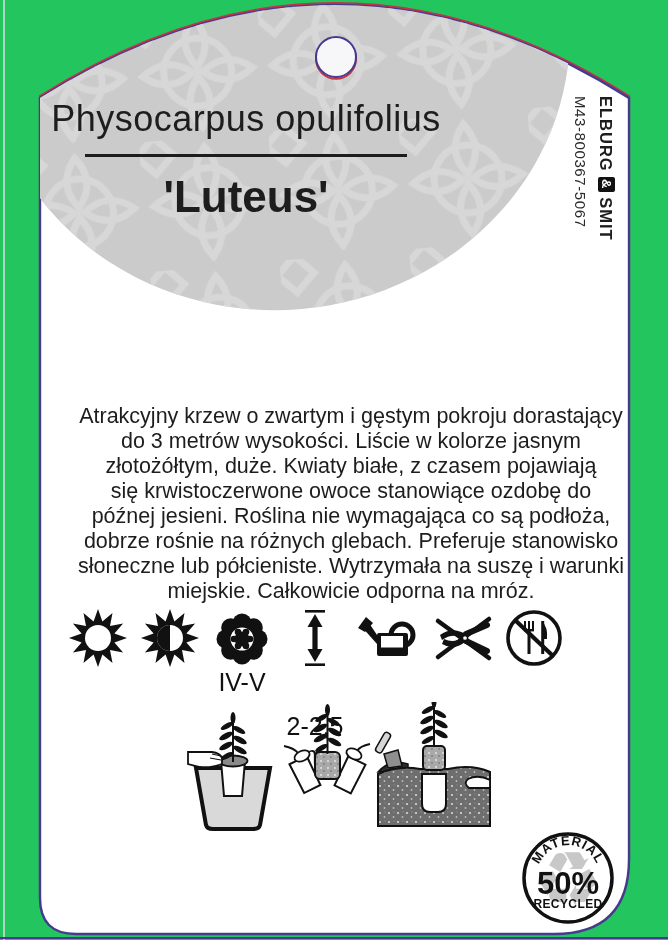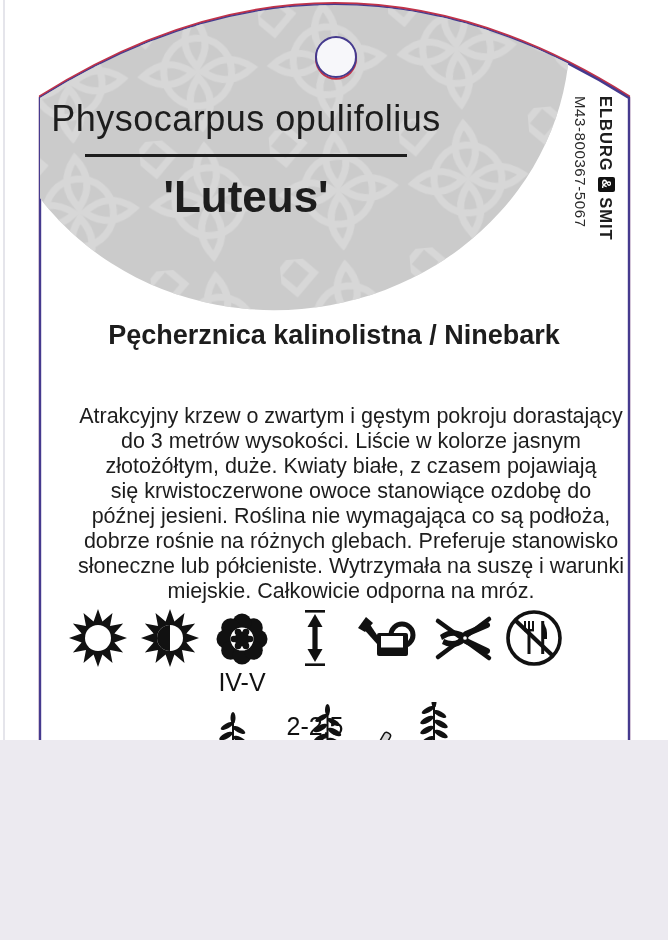--- a/index.html
+++ b/index.html
@@ -1,19 +1,19 @@
 <!DOCTYPE html>
 <html><head>
 <meta charset="utf-8">
 <style>
   * { margin:0; padding:0; box-sizing:border-box; }
   body { background:#eceaf0; font-family:"Liberation Sans", sans-serif; }
   #tag-canvas {
-    position:relative; width:668px; height:740px;
-    background:#ffffff; overflow:hidden;
+    position:relative; width:668px; height:940px;
+    background:#22c55e; overflow:hidden;
   }
   .layer-svg { position:absolute; left:0; top:0; z-index:0; }
   .txt { position:absolute; z-index:2; color:#1d1d1d; text-align:center; }
 
   .botanical {
     left:36px; top:98px; width:420px;
     font-size:36px; font-weight:300; letter-spacing:0.5px;
   }
   .divider {
     position:absolute; z-index:2; left:85px; top:154px;
@@ -88,21 +88,20 @@
   <div class="txt botanical">Physocarpus opulifolius</div>
   <div class="divider"></div>
   <div class="txt cultivar">'Luteus'</div>
 
   <div class="vertical-codes">
     <div class="supplier-line"><span>ELBURG</span> <span class="supplier-amp">&amp;</span> <span>SMIT</span></div>
     <div class="product-code">M43-800367-5067</div>
   </div>
 
   <div class="txt common-names">
-    <div>Pęcherznica kalinolistna / Ninebark</div>
   </div>
 
   <div class="txt description">Atrakcyjny krzew o zwartym i gęstym pokroju dorastający
 do 3 metrów wysokości. Liście w kolorze jasnym
 złotożółtym, duże. Kwiaty białe, z czasem pojawiają
 się krwistoczerwone owoce stanowiące ozdobę do
 późnej jesieni. Roślina nie wymagająca co są podłoża,
 dobrze rośnie na różnych glebach. Preferuje stanowisko
 słoneczne lub półcieniste. Wytrzymała na suszę i warunki
 miejskie. Całkowicie odporna na mróz.</div>

